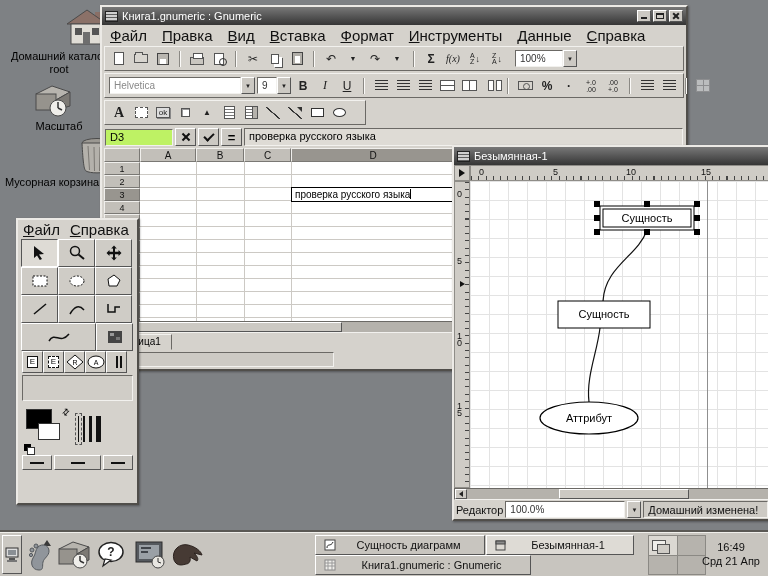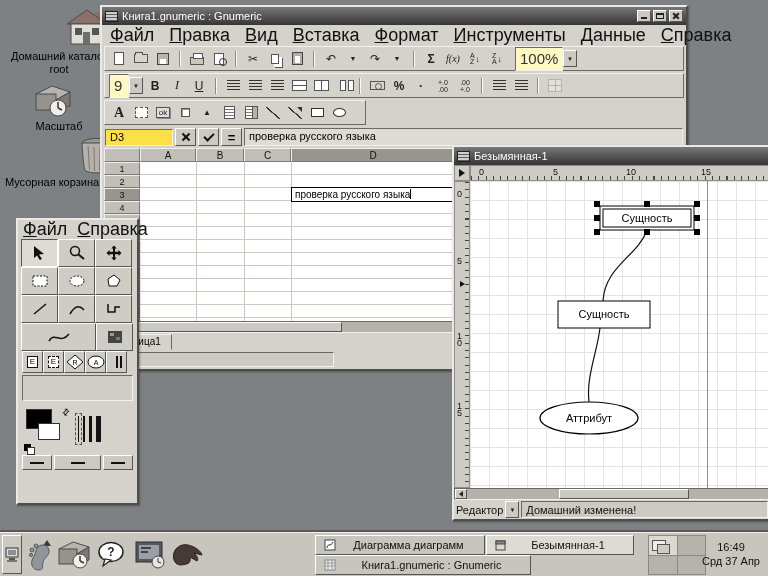--- a/index.html
+++ b/index.html
@@ -13,21 +13,21 @@
         display:flex;align-items:center;gap:4px;padding:0 3px;color:#fff;font-size:11px;white-space:nowrap;overflow:hidden}
   .tbar.light{background:linear-gradient(180deg,#c4c1bb,#a3a09a);color:#111}
   .wicon{width:13px;height:11px;flex:0 0 13px;border:1px solid #222;
          background:repeating-linear-gradient(180deg,#cfcfcf 0 2px,#5e5e5e 2px 3px)}
   .wbtns{margin-left:auto;display:flex;gap:2px}
   .wbtn{width:14px;height:12px;background:#ccc9c3;border:1px solid;border-color:#fff #555 #555 #fff;position:relative}
   .wbtn.min::after{content:"";position:absolute;left:3px;right:3px;bottom:2px;height:2px;background:#222}
   .wbtn.max::after{content:"";position:absolute;left:2px;right:2px;top:2px;bottom:2px;border:1px solid #222;border-top-width:2px}
   .wbtn.cls::before,.wbtn.cls::after{content:"";position:absolute;left:2px;top:4px;width:8px;height:2px;background:#222;transform:rotate(45deg)}
   .wbtn.cls::after{transform:rotate(-45deg)}
-  .menubar{display:flex;gap:15px;padding:0 8px;font-size:18px;align-items:center;height:20px;flex:0 0 20px;color:#111}
+  .menubar{display:flex;gap:15px;padding:0 8px;font-size:15px;align-items:center;height:20px;flex:0 0 20px;color:#111}
   .menu-item u{text-decoration:underline}
   .tsep{width:1px;height:16px;border-left:1px solid #8b8984;border-right:1px solid #fbfaf8;margin:0 4px}
 
   
   .tbrow{display:flex;align-items:center;gap:2px;padding:1px 4px;margin:1px 2px;height:25px;flex:0 0 25px;
          border:1px solid;border-color:#f2f1ee #6b6965 #6b6965 #f2f1ee}
   .ic{min-width:20px;height:19px;display:inline-flex;align-items:center;justify-content:center;
       position:relative;font-size:12px;color:#222;padding:0 1px}
   .ic b{font-weight:bold}
   .dd{font-size:7px;color:#222}
@@ -67,29 +67,29 @@
   i.i-list{width:11px;height:13px;border:1px solid #555;background:repeating-linear-gradient(180deg,#fff 0 2px,#777 2px 3px)}
   i.i-combo{width:13px;height:13px;border:1px solid #555;background:repeating-linear-gradient(180deg,#fff 0 2px,#777 2px 3px);position:relative}
   i.i-combo::after{content:"";position:absolute;right:0;top:0;bottom:0;width:4px;background:#b5b2ac;border-left:1px solid #555}
   i.i-line{width:14px;height:12px;background:linear-gradient(to top right,transparent 46%,#333 47%,#333 53%,transparent 54%)}
   i.i-line.ar{position:relative}
   i.i-line.ar::after{content:"";position:absolute;right:0;top:0;border-left:5px solid transparent;border-top:5px solid #333}
   i.i-rect{width:13px;height:9px;border:1px solid #333;background:#fff}
   i.i-oval{width:13px;height:9px;border:1px solid #333;border-radius:50%;background:#fff}
 
   .combo{display:flex;align-items:center}
-  .cval{background:#fef9c3;border:1px solid;border-color:#6b6965 #f2f1ee #f2f1ee #6b6965;height:24px;
-        font-size:15px;padding:1px 4px;display:flex;align-items:center;white-space:nowrap;overflow:hidden;color:#333}
+  .cval{background:#ffffff;border:1px solid;border-color:#6b6965 #f2f1ee #f2f1ee #6b6965;height:17px;
+        font-size:10px;padding:1px 4px;display:flex;align-items:center;white-space:nowrap;overflow:hidden;color:#333}
   .cbtn{width:14px;height:17px;background:#ccc9c3;border:1px solid;border-color:#fff #555 #555 #fff;
         display:flex;align-items:center;justify-content:center}
   .cbtn::after{content:"▼";font-size:6px;color:#222}
 
   
   .fbar{display:flex;align-items:center;gap:2px;height:22px;flex:0 0 22px;padding:1px 3px}
-  .namebox{width:68px;height:17px;background:#fde047;border:1px solid;border-color:#6b6965 #f2f1ee #f2f1ee #6b6965;
+  .namebox{width:68px;height:17px;background:#bef264;border:1px solid;border-color:#6b6965 #f2f1ee #f2f1ee #6b6965;
            font-size:11px;padding:1px 4px}
   .fbtn{width:21px;height:18px;background:#ccc9c3;border:1px solid;border-color:#fff #555 #555 #fff;
         position:relative;display:flex;align-items:center;justify-content:center;font-size:12px;font-weight:bold}
   .fbtn.cancel::before,.fbtn.cancel::after{content:"";position:absolute;left:5px;top:7px;width:10px;height:2px;background:#111;transform:rotate(45deg)}
   .fbtn.cancel::after{transform:rotate(-45deg)}
   .fbtn.accept::after{content:"";width:8px;height:4px;border-left:2px solid #111;border-bottom:2px solid #111;transform:rotate(-45deg);margin-top:-3px}
   .fbtn.equals::after{content:"=";font-size:13px}
   .fentry{flex:1;height:18px;background:#dedbd5;border:1px solid;border-color:#6b6965 #f2f1ee #f2f1ee #6b6965;
           font-size:11px;padding:1px 4px;white-space:nowrap;overflow:hidden}
 
@@ -286,20 +286,24 @@
           <span class="srt">Z<br>A</span>
           <span class="sar">↓</span>
         </span></span>
     <span class="combo" style="margin-left:6px">
       <span class="cval" style="width:48px">100%</span>
       <span class="cbtn"></span>
     </span>
   </div>
   <div class="tbrow">
     <span class="combo">
+      <span class="cval" style="width:132px;color:#8a8a8a">Helvetica</span>
+      <span class="cbtn"></span>
+    </span>
+    <span class="combo">
       <span class="cval" style="width:20px">9</span>
       <span class="cbtn"></span>
     </span>
     <span id="tb2-icons" style="display:contents"><span class="ic ic-bold">
           <b>B</b>
         </span><span class="ic ic-italic">
           <i class="it">I</i>
         </span><span class="ic ic-underline">
           <span class="ul">U</span>
         </span><span class="tsep"></span><span class="ic ic-align-left">
@@ -579,20 +583,21 @@
       </svg>
     </div>
   </div>
   <div class="hscroll" style="margin:0">
     <span class="sbtn"></span>
     <span style="width:92px"></span>
     <span class="sthumb" style="width:130px"></span>
   </div>
   <div class="dstatus">
     <span>Редактор</span>
+    <span class="cval" style="width:120px">100.0%</span>
     <span class="cbtn"></span>
     <span class="stbox" style="flex:1;align-self:stretch;display:flex;align-items:center;padding:0 4px">Домашний изменена!</span>
   </div>
 </div>
 
 <div id="panel">
   <span class="hidebtn">
     <svg width="14" height="16" viewBox="0 0 14 16">
       <rect x="1" y="1" width="12" height="9" fill="#ddd" stroke="#333"></rect>
       <rect x="3" y="3" width="8" height="5" fill="#8a8f94"></rect>
@@ -643,21 +648,21 @@
     </svg>
   </span>
 
   <span class="task" style="left:315px;top:2px;width:170px">
     <span class="ticn">
       <svg width="12" height="12" viewBox="0 0 12 12">
           <rect x="1" y="1" width="10" height="10" fill="#fff" stroke="#444"></rect>
           <path d="M3 9 C3 4 7 8 9 3" fill="none" stroke="#222"></path>
         </svg>
     </span>
-    <span style="flex:1;text-align:center">Диаграмма диаграмм</span>
+    <span style="flex:1;text-align:center">Сущность диаграмм</span>
   </span>
   <span class="task active" style="left:486px;top:2px;width:148px">
     <span class="ticn">
       <svg width="11" height="11" viewBox="0 0 11 11">
           <rect x="1" y="1" width="9" height="9" fill="#dcd9d3" stroke="#444"></rect>
           <rect x="1" y="1" width="9" height="3" fill="#8a8a8a" stroke="#444"></rect>
         </svg>
     </span>
     <span style="flex:1;text-align:center">Безымянная-1</span>
   </span>
@@ -672,15 +677,15 @@
   </span>
 
   <span id="pager">
     <span class="pcell active"></span>
     <span class="pcell"></span>
     <span class="pcell"></span>
     <span class="pcell"></span>
   </span>
   <span id="clock">
     <div>16:49</div>
-    <div>Срд 37 Апр</div>
+    <div>Срд 21 Апр</div>
   </span>
 </div>
 
 </body></html>

